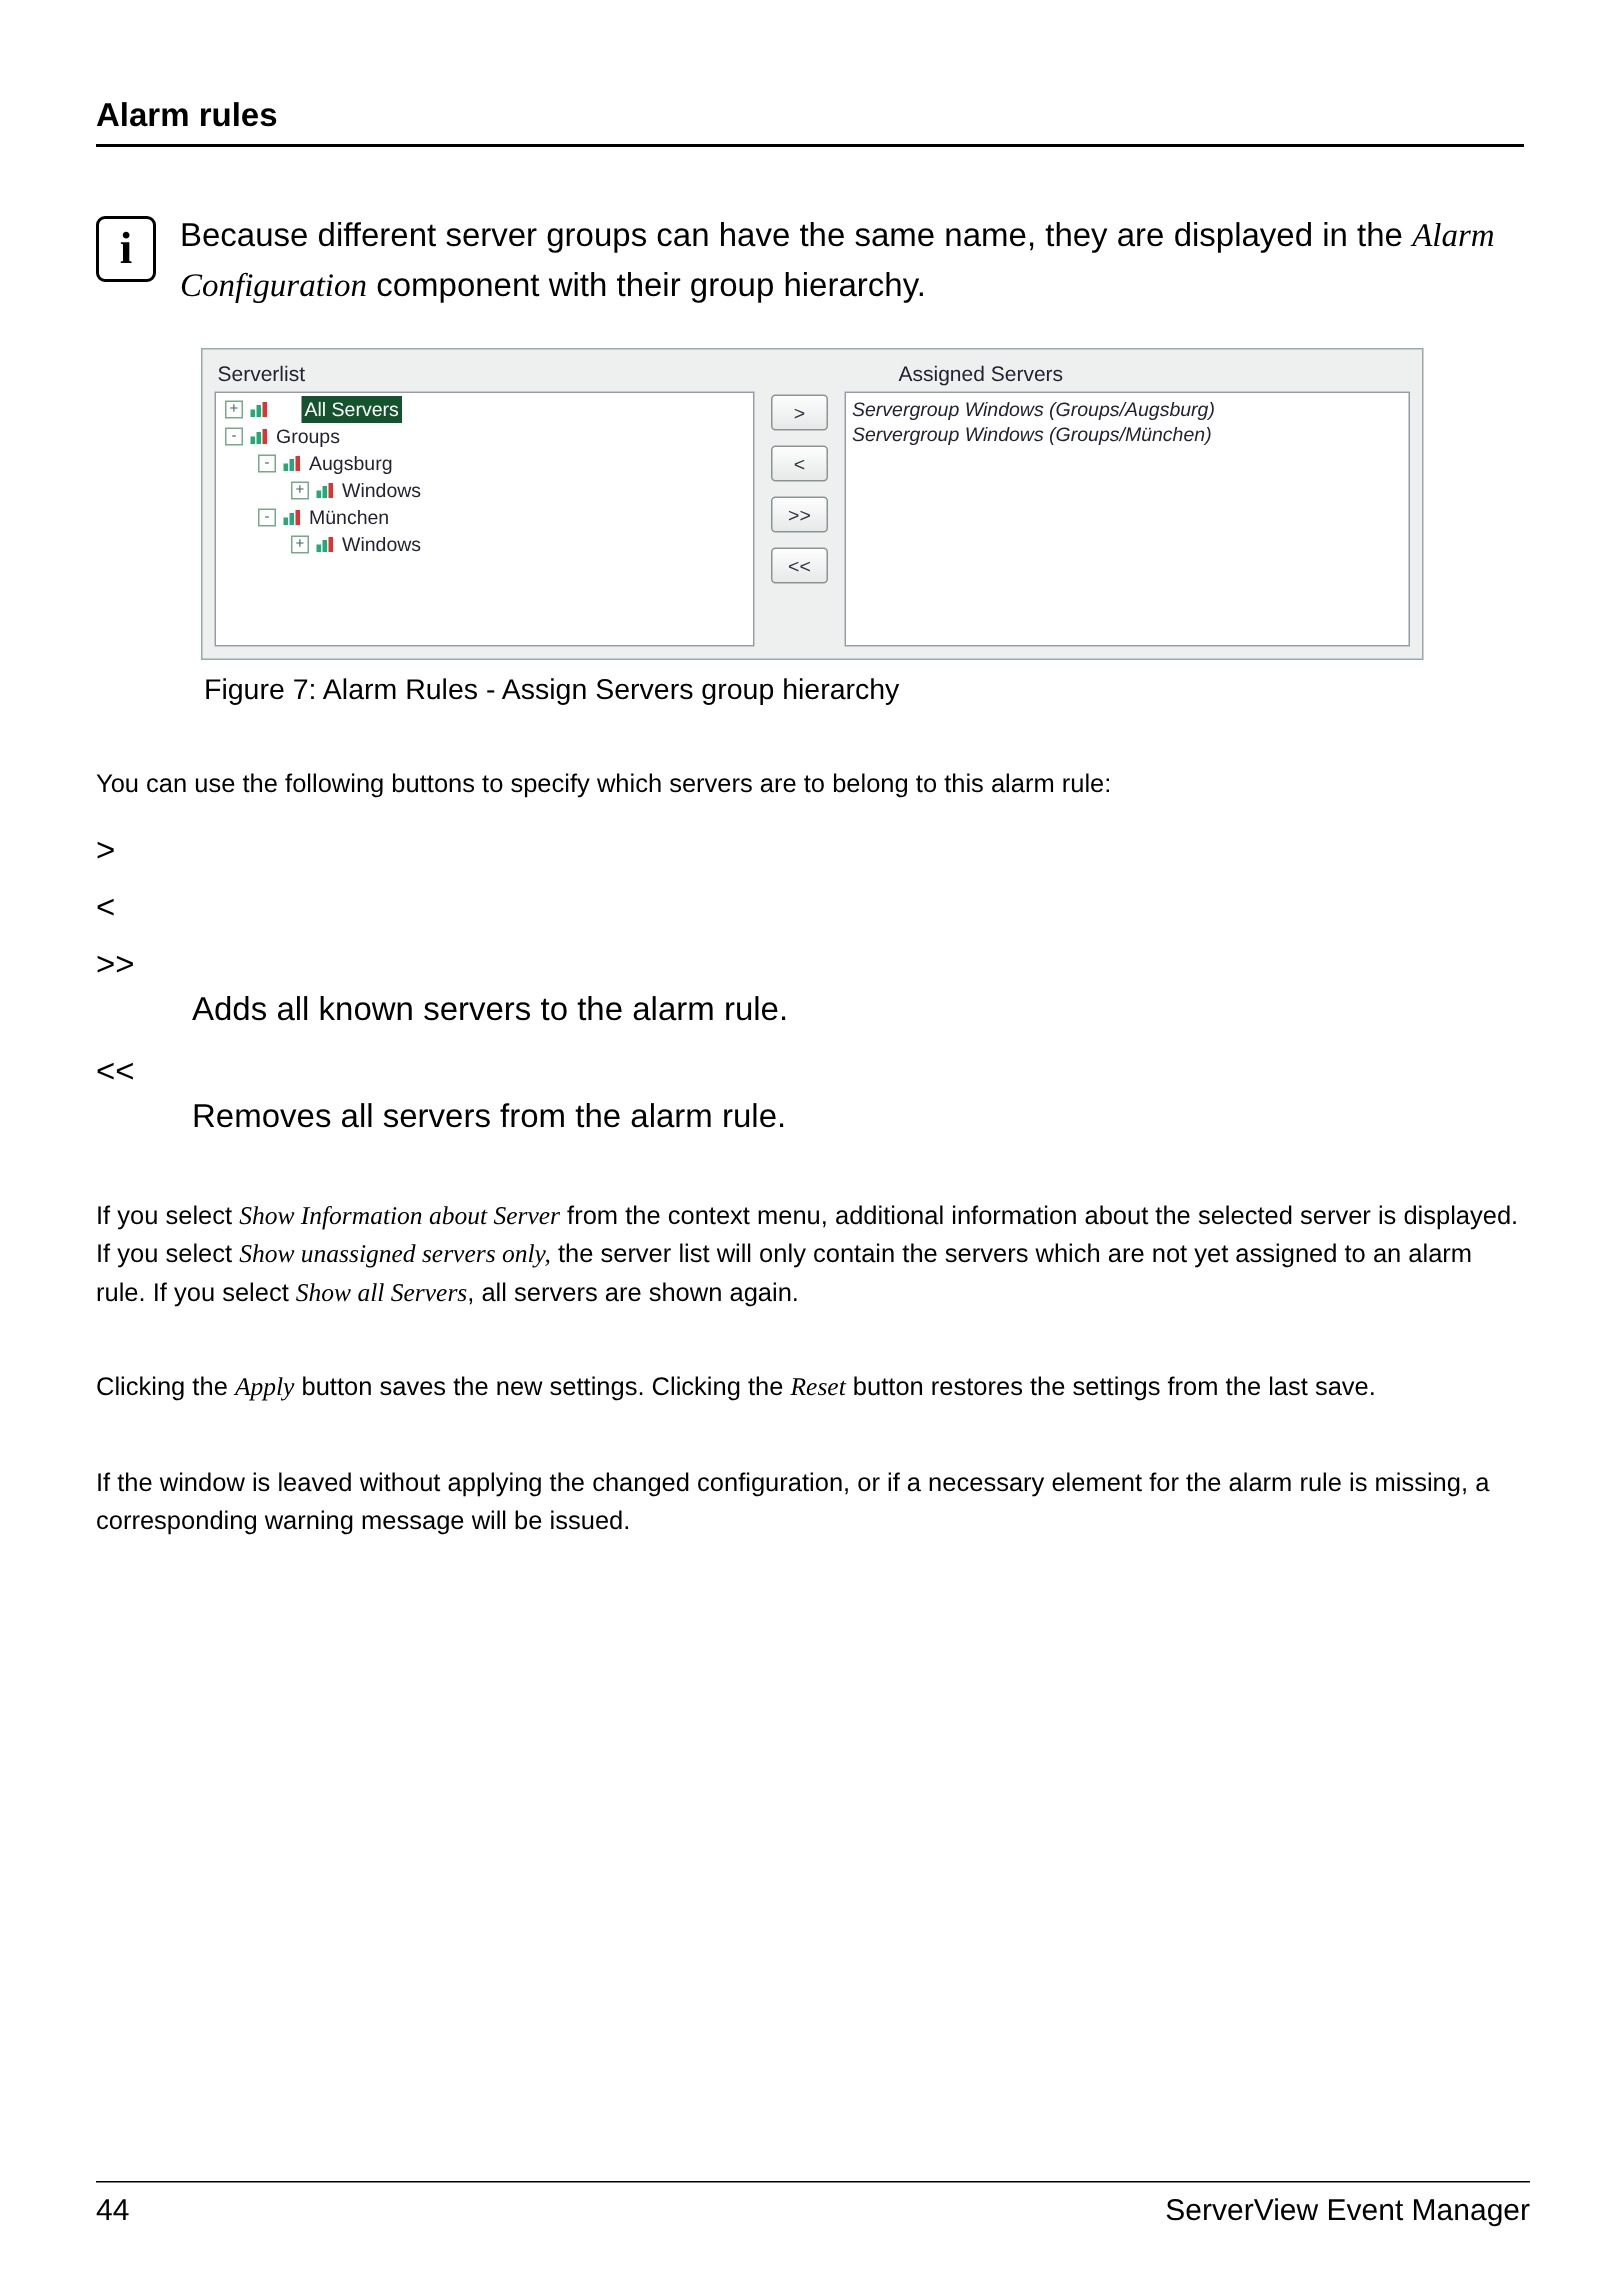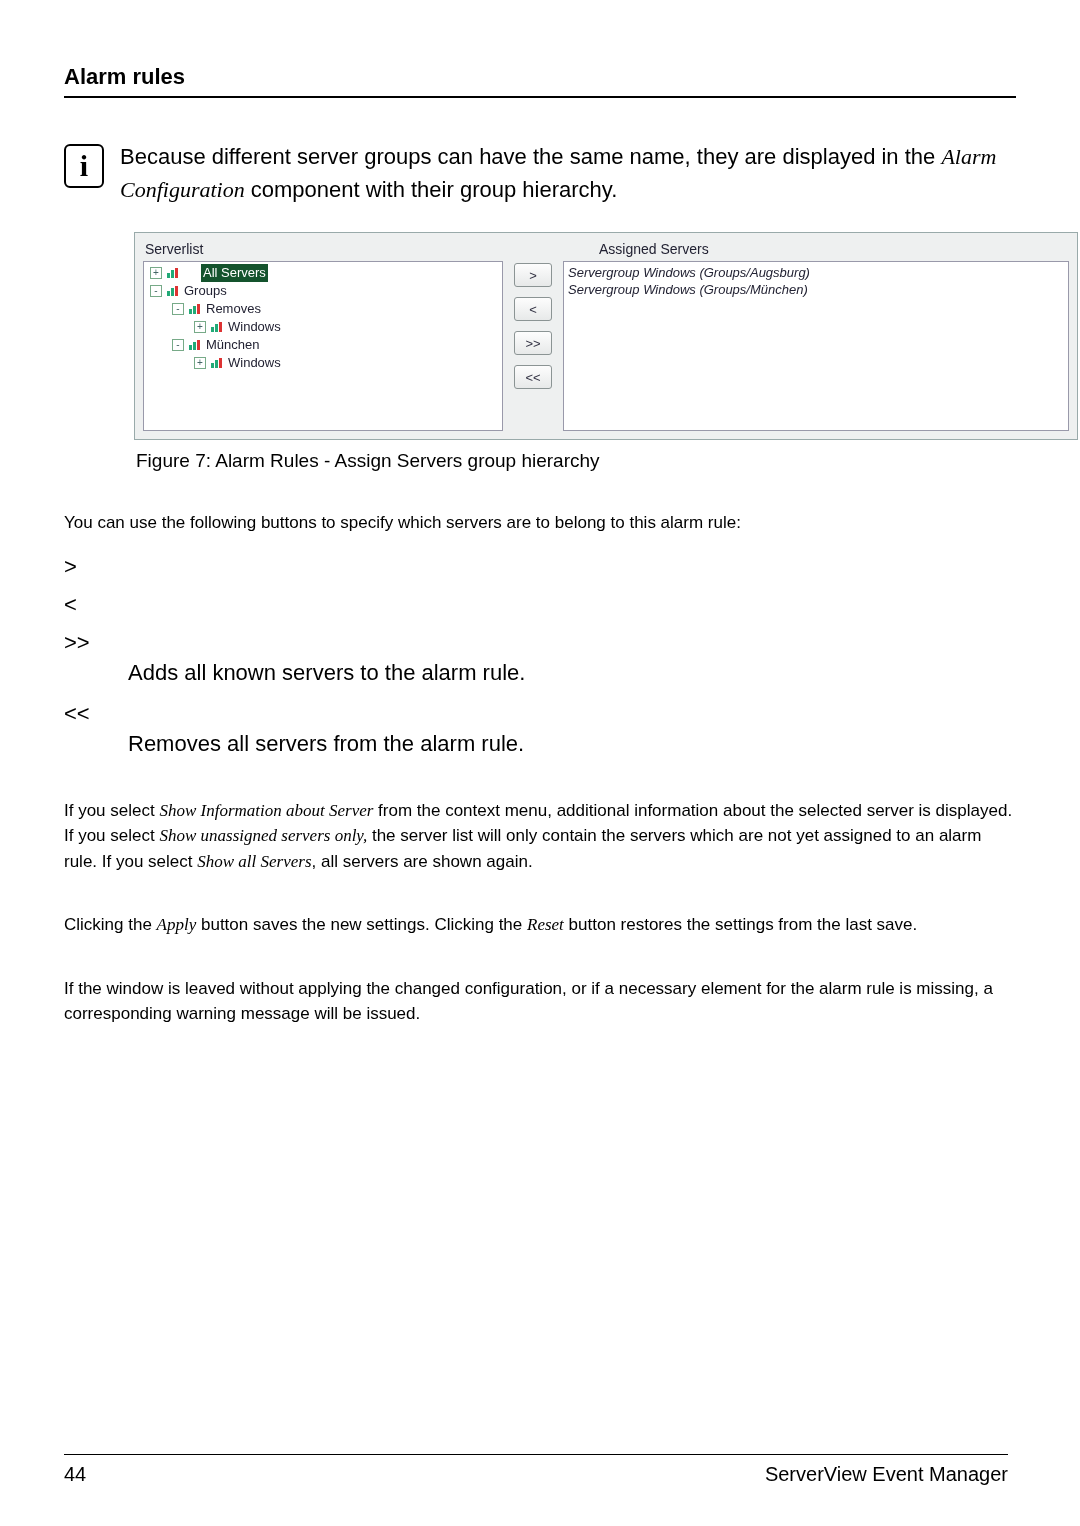--- a/index.html
+++ b/index.html
@@ -36,21 +36,21 @@
   }
   .info-text { font-size: 22px; line-height: 1.5; }
   .italic { font-style: italic; font-family: Georgia, 'Times New Roman', serif; }
   .serif  { font-family: Georgia, 'Times New Roman', serif; }
 
   .figure-wrap { margin: 26px 0 10px 70px; }
   .panel {
     border: 1px solid #9aa;
     background: #eef0f0;
     padding: 8px;
-    width: 944px;
+    width: 815px;
     font-size: 14px;
     color: #223;
   }
   .panel-labels { display: flex; }
   .panel-labels .left  { width: 360px; padding-left: 2px; }
   .panel-labels .right { flex: 1; padding-left: 96px; }
   .panel-body { display: flex; gap: 8px; margin-top: 4px; }
   .tree-box, .assigned-box {
     background: #fff;
     border: 1px solid #99a;
@@ -79,21 +79,21 @@
   .figure-cap { font-size: 19px; margin: 10px 0 0 72px; }
 
   .body-text { font-size: 17px; line-height: 1.5; margin-top: 38px; }
   .def-list { margin-top: 18px; }
   .def-item { margin-bottom: 12px; }
   .def-term { font-size: 22px; }
   .def-desc { font-size: 22px; padding-left: 64px; line-height: 1.5; }
 
   .footer {
     position: absolute;
-    left: 64px; right: 72px; bottom: 40px; text-align: center;
+    left: 64px; right: 60px; bottom: 40px; text-align: center;
   }
   .footer-row {
     display: flex; justify-content: space-between;
     font-size: 20px; margin-top: 8px;
   }
 </style>
 </head>
 <body>
 
 <div class="section-head">
@@ -142,21 +142,21 @@
           </div>
           <div class="tree-row" style="padding-left: 28px;">
             <span class="pm">-</span>
             <span class="grp-icon">
               <svg viewBox="0 0 14 12">
                 <rect x="1" y="6" width="3" height="5" fill="#2a7"></rect>
                 <rect x="5" y="3" width="3" height="8" fill="#2a7"></rect>
                 <rect x="9" y="1" width="3" height="10" fill="#d33"></rect>
               </svg>
             </span>
-            <span>Removes</span>
+            <span>Augsburg</span>
           </div>
           <div class="tree-row" style="padding-left: 50px;">
             <span class="pm">+</span>
             <span class="grp-icon">
               <svg viewBox="0 0 14 12">
                 <rect x="1" y="6" width="3" height="5" fill="#2a7"></rect>
                 <rect x="5" y="3" width="3" height="8" fill="#2a7"></rect>
                 <rect x="9" y="1" width="3" height="10" fill="#d33"></rect>
               </svg>
             </span>

